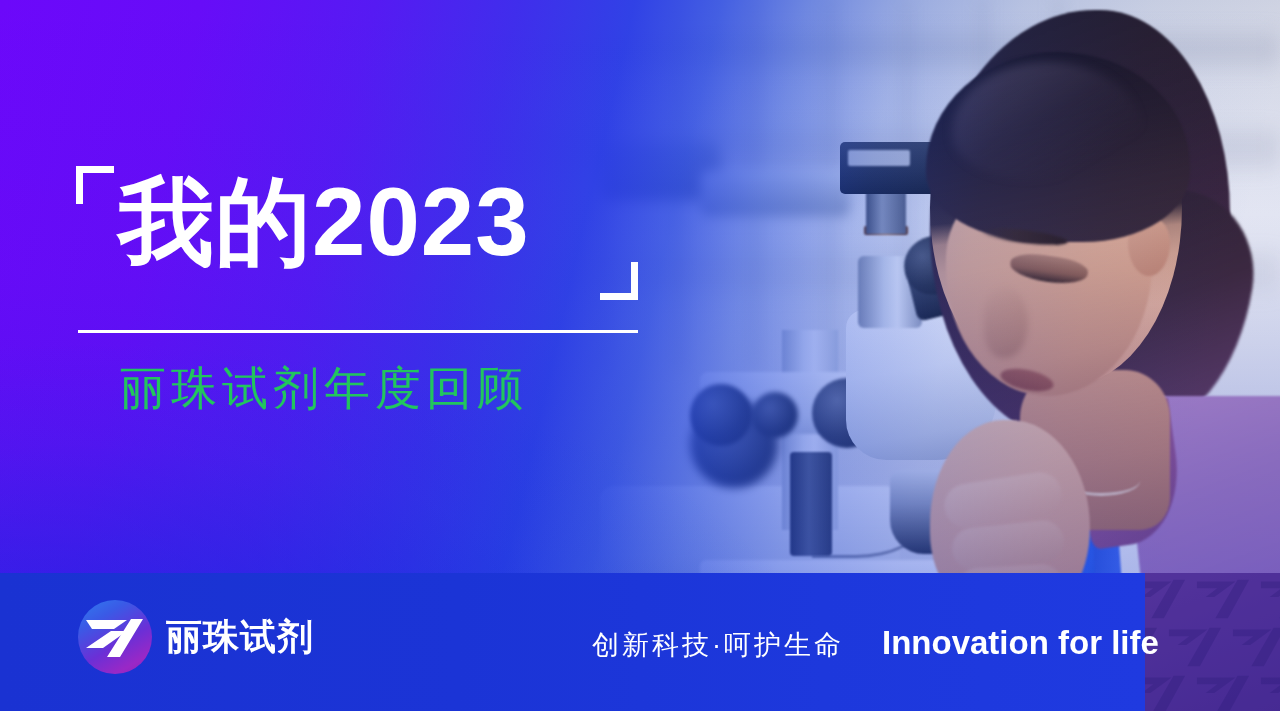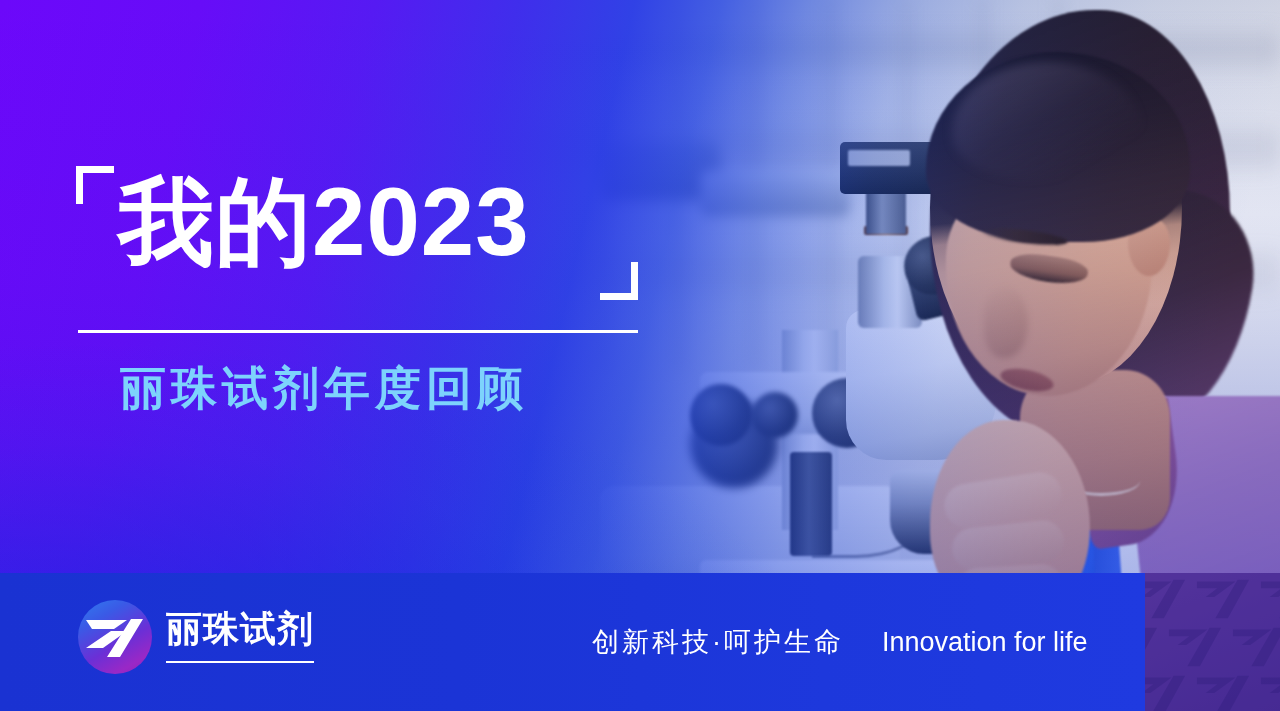--- a/index.html
+++ b/index.html
@@ -541,22 +541,22 @@
     width: 560px;
     height: 3px;
     background: #ffffff;
   }
   .subhead {
     position: absolute;
     left: 44px; top: 196px;
     margin: 0;
     font-size: 46px;
     line-height: 1.15;
-    font-weight: 700;
-    color: #7dd3fc;
+    font-weight: 400;
+    color: #22c55e;
     letter-spacing: 5px;
     white-space: nowrap;
   }
 
   
   .footer {
     position: absolute;
     left: 0; top: 573px;
     width: 1145px;
     height: 138px;
@@ -604,21 +604,21 @@
     flex: 0 0 auto;
     overflow: hidden;
   }
   .logo-circle svg {
     position: absolute;
     left: 7px; top: 18px;
     width: 60px; height: 40px;
   }
   .logo-words {
     display: flex;
-    flex-direction: column;
+    flex-direction: row;
     gap: 14px;
   }
   .logo-cn {
     font-size: 36px;
     font-weight: 700;
     color: #ffffff;
     line-height: 1;
     letter-spacing: 1px;
     white-space: nowrap;
   }
@@ -647,22 +647,22 @@
     color: #ffffff;
     white-space: nowrap;
     justify-content: flex-end;
   }
   .tagline-cn {
     font-size: 27px;
     font-weight: 400;
     letter-spacing: 3px;
   }
   .tagline-en {
-    font-size: 27px;
-    font-weight: 400;
+    font-size: 33px;
+    font-weight: 700;
     letter-spacing: 0px;
   }
 </style>
 </head>
 <body>
 
 <div class="banner">
 
   <div class="photo">
     <div class="lab-bg"></div>

